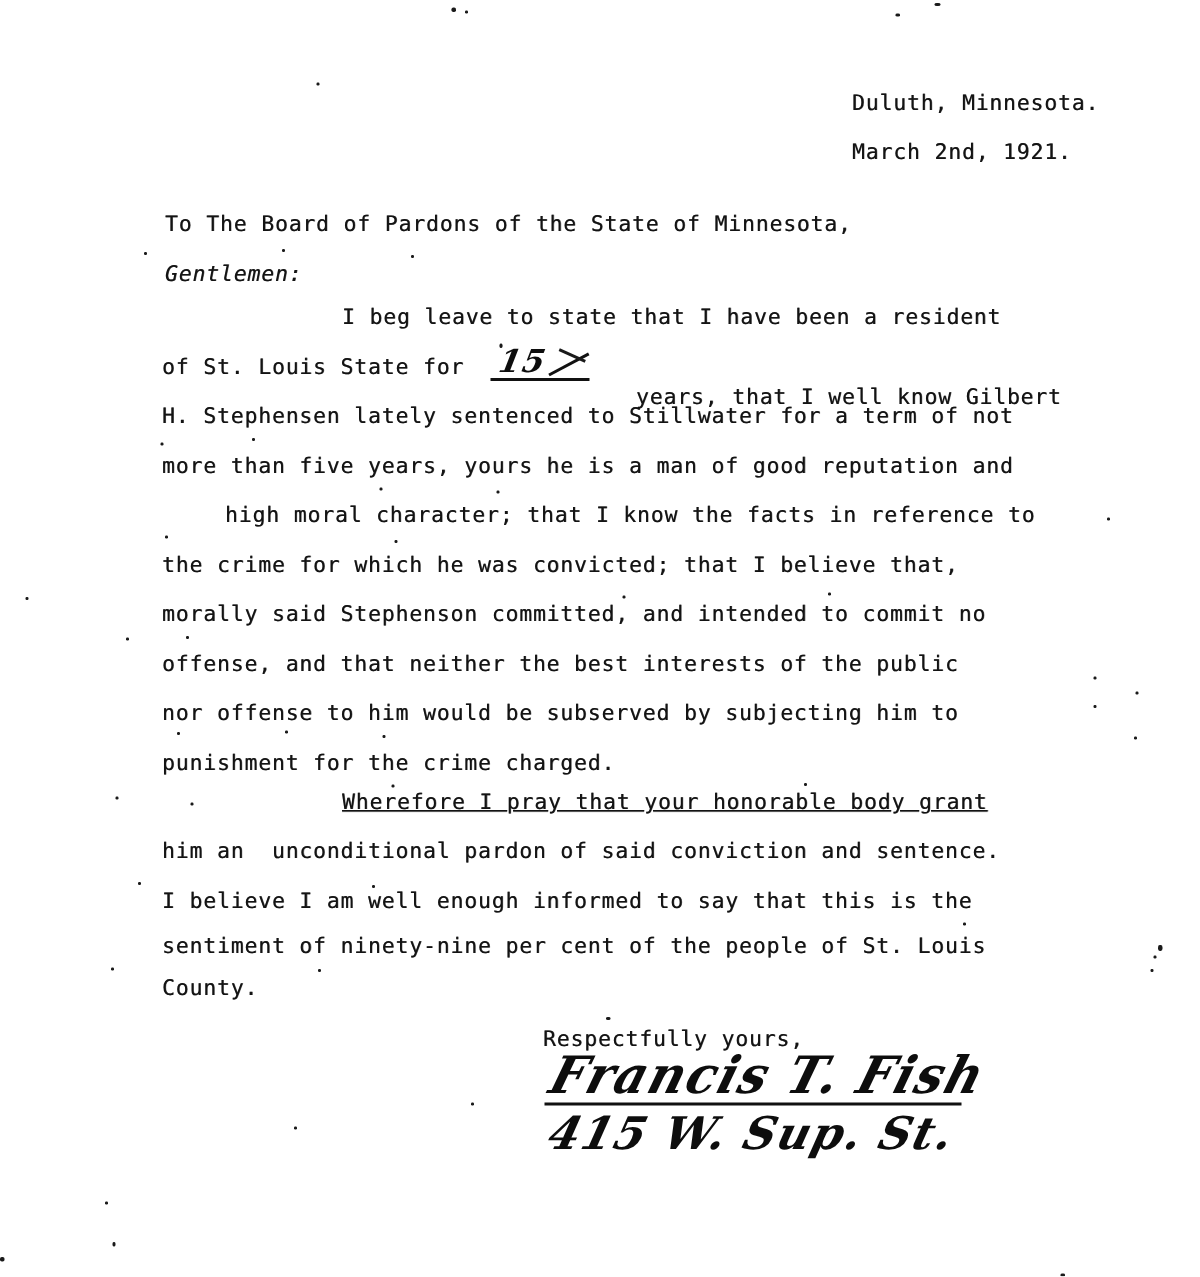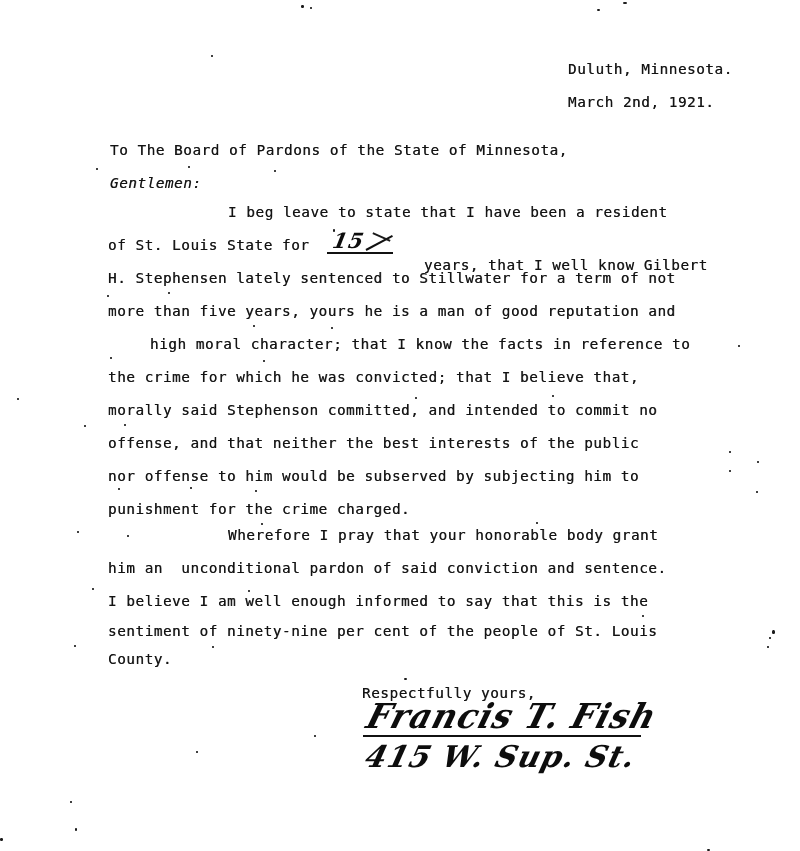--- a/index.html
+++ b/index.html
@@ -168,21 +168,21 @@
 
     <div class="tw" style="left:76px;top:271px;">H. Stephensen lately sentenced to Stillwater for a term of not</div>
     <div class="tw" style="left:76px;top:304px;">more than five years, yours he is a man of good reputation and</div>
     <div class="tw" style="left:76px;top:337px;margin-left:42px;">high moral character; that I know the facts in reference to</div>
     <div class="tw" style="left:76px;top:370px;">the crime for which he was convicted; that I believe that,</div>
     <div class="tw" style="left:76px;top:403px;">morally said Stephenson committed, and intended to commit no</div>
     <div class="tw" style="left:76px;top:436px;">offense, and that neither the best interests of the public</div>
     <div class="tw" style="left:76px;top:469px;">nor offense to him would be subserved by subjecting him to</div>
     <div class="tw" style="left:76px;top:502px;">punishment for the crime charged.</div>
 
-    <div class="tw" style="left:196px;top:528px;">Wherefore I pray that your honorable body grant</div>
+    <div class="tw" style="left:196px;top:528px;text-decoration:underline;">Wherefore I pray that your honorable body grant</div>
     <div class="tw" style="left:76px;top:561px;">him an  unconditional pardon of said conviction and sentence.</div>
     <div class="tw" style="left:76px;top:594px;">I believe I am well enough informed to say that this is the</div>
     <div class="tw" style="left:76px;top:624px;">sentiment of ninety-nine per cent of the people of St. Louis</div>
     <div class="tw" style="left:76px;top:652px;">County.</div>
   </div>
 
   <div id="closing-block">
     <div class="tw" style="left:330px;top:686px;">Respectfully yours,</div>
 
     <div class="hand" id="signature-name" style="left:368px;top:700px;">Francis T. Fish</div>

